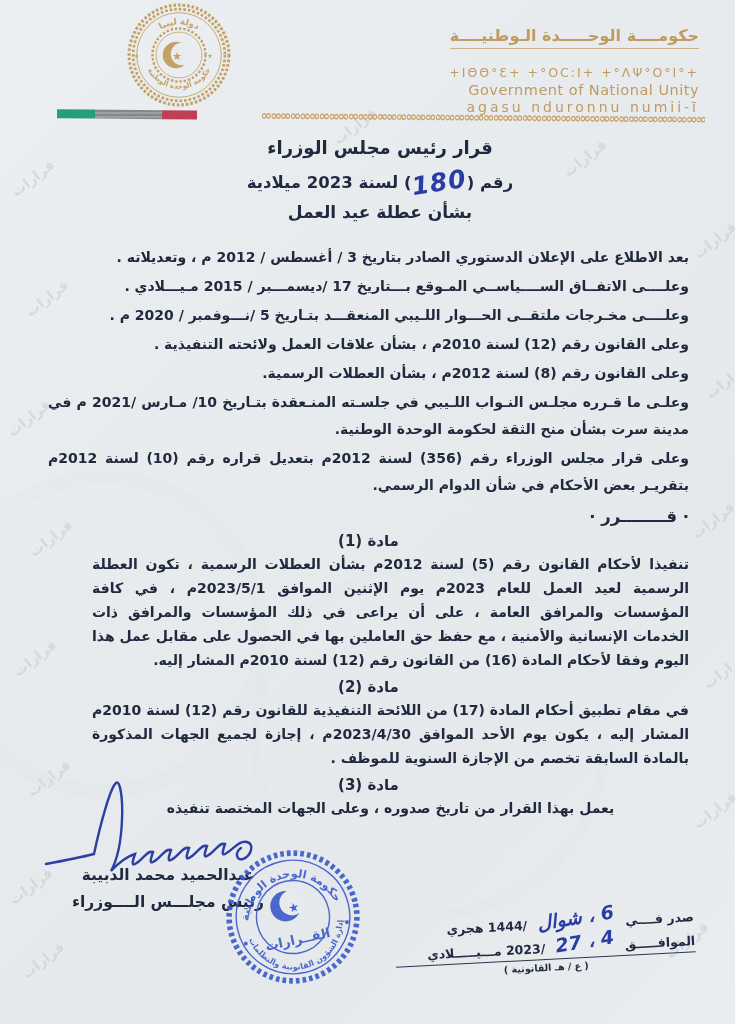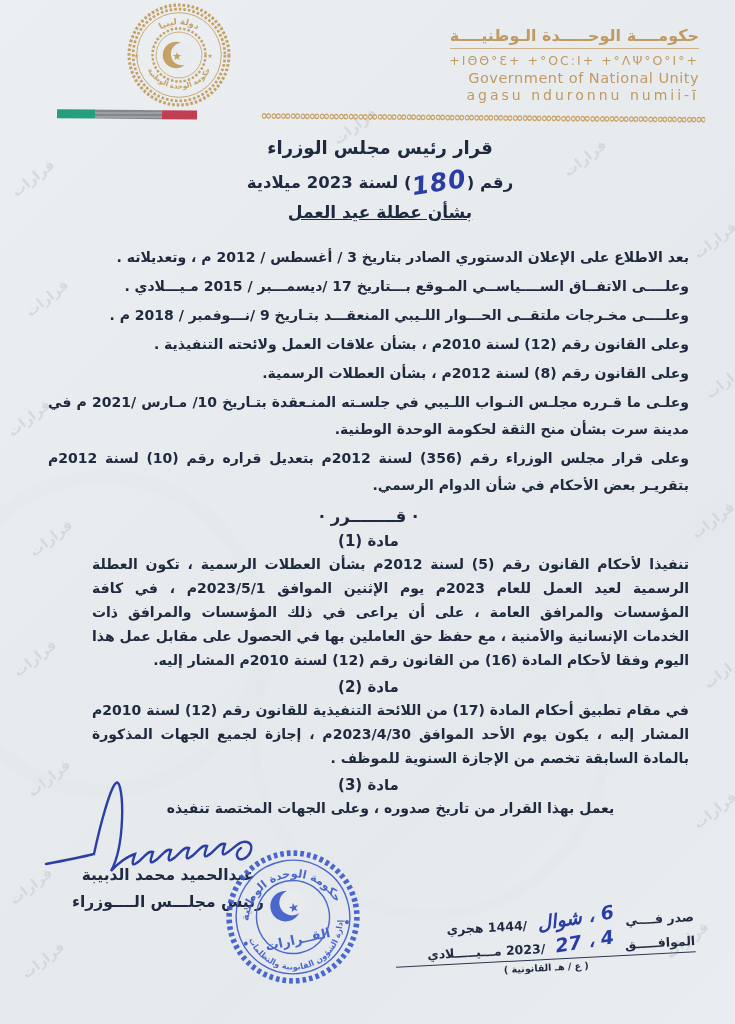--- a/index.html
+++ b/index.html
@@ -6,44 +6,44 @@
   body{background:#b9bec4;font-family:"DejaVu Sans",sans-serif;}
   #page{
     position:relative;width:735px;height:1024px;margin:0 auto;overflow:hidden;
     background:linear-gradient(135deg,#eceff1 0%,#e8ebee 40%,#e6e9ec 70%,#eaedef 100%);
     color:#1f2940;direction:rtl;
   }
   
   #seal{position:absolute;left:126px;top:2px;width:106px;height:106px;}
   #org-block{position:absolute;top:26px;right:36px;text-align:right;color:#bf9a61;line-height:1.25;}
   #org-ar{font-size:16px;font-weight:bold;border-bottom:1px solid #cdb088;padding-bottom:2px;display:inline-block;}
-  #org-tif{font-size:12.5px;letter-spacing:2px;margin-top:4px;}
+  #org-tif{font-size:12.5px;letter-spacing:2px;margin-top:16px;}
   #org-translit{font-size:14px;letter-spacing:3px;direction:ltr;}
   #org-en{font-size:14.5px;letter-spacing:.5px;direction:ltr;}
   
   #separator{position:absolute;top:110px;left:0;width:735px;height:16px;transform:rotate(.5deg);}
   .stripe{position:absolute;top:2px;height:9px;}
   #stripe-green{left:57px;width:38px;background:#249e7d;}
   #stripe-gray{left:95px;width:67px;background:repeating-linear-gradient(180deg,#84888c 0 2px,#9aa0a4 2px 4px);}
   #stripe-red{left:162px;width:35px;background:#c13f52;}
   #chain{position:absolute;left:200px;top:-2px;width:505px;overflow:hidden;white-space:nowrap;
          color:#c8a266;font-size:14px;letter-spacing:-2px;font-weight:bold;}
   
   #decree-title{position:absolute;top:137px;left:170px;width:420px;text-align:center;font-weight:bold;}
   #decree-title .t1{font-size:18px;}
   #decree-title .t2{font-size:16.5px;margin-top:7px;}
-  #decree-title .t3{font-size:17px;margin-top:8px;text-decoration:underline;}
+  #decree-title .t3{font-size:17px;margin-top:8px;}
   .hand{color:#2a3da5;display:inline-block;font-style:italic;}
   #decree-number{font-size:25px;font-weight:bold;transform:rotate(-9deg) translateY(3px);letter-spacing:1px;}
   
   #pm-heading{position:absolute;top:219px;right:46px;font-size:16px;font-weight:bold;
               border-bottom:1.5px solid #1f2940;padding-bottom:3px;}
   #flow{position:absolute;top:244px;right:46px;left:48px;font-weight:bold;font-size:14px;color:#202a3e;}
   .clause{text-align:justify;line-height:27px;margin:0 0 2px 0;}
-  .decided{text-align:center;font-size:16.5px;margin:8px 0 2px;}
+  .decided{font-size:16.5px;margin:8px 0 2px;}
   .article-title{text-align:center;font-size:15px;margin:6px 0 2px;}
   .article-body{text-align:justify;line-height:24px;margin-left:44px;}
   .article-body.centered{text-align:center;}
   
   #signature-svg{position:absolute;left:38px;top:778px;}
   #signatory{position:absolute;left:48px;top:866px;width:240px;text-align:center;font-weight:bold;}
   #signatory .name{font-size:15.5px;}
   #signatory .role{font-size:15.5px;margin-top:9px;letter-spacing:1px;}
   
   #stamp{position:absolute;left:222px;top:846px;width:142px;height:142px;transform:rotate(-12deg);opacity:.92;}
@@ -128,21 +128,21 @@
     <div class="t1">قرار رئيس مجلس الوزراء</div>
     <div class="t2"><span>رقم (</span><span id="decree-number" class="hand">180</span><span>) لسنة 2023 ميلادية</span></div>
     <div class="t3">بشأن عطلة عيد العمل</div>
   </div>
 
 
   <div id="flow">
     <div id="preamble">
         <div class="clause">بعد الاطلاع على الإعلان الدستوري الصادر بتاريخ 3 / أغسطس / 2012 م ، وتعديلاته .</div>
         <div class="clause">وعلــــى الاتفــاق الســــياســي المـوقع بـــتاريخ 17 /ديسمـــبر / 2015 مـيـــلادي .</div>
-        <div class="clause">وعلــــى مخـرجات ملتقــى الحـــوار اللـيبي المنعقـــد بتـاريخ 9 /نـــوفمبر / 2018 م .</div>
+        <div class="clause">وعلــــى مخـرجات ملتقــى الحـــوار اللـيبي المنعقـــد بتـاريخ 5 /نـــوفمبر / 2020 م .</div>
         <div class="clause">وعلى القانون رقم (12) لسنة 2010م ، بشأن علاقات العمل ولائحته التنفيذية .</div>
         <div class="clause">وعلى القانون رقم (8) لسنة 2012م ، بشأن العطلات الرسمية.</div>
         <div class="clause">وعلـى ما قـرره مجلـس النـواب اللـيبي في جلسـته المنـعقدة بتـاريخ 10/ مـارس /2021 م في مدينة سرت بشأن منح الثقة لحكومة الوحدة الوطنية.</div>
         <div class="clause">وعلى قرار مجلس الوزراء رقم (356) لسنة 2012م بتعديل قراره رقم (10) لسنة 2012م بتقريـر بعض الأحكام في شأن الدوام الرسمي.</div>
       </div>
     <div class="decided">· قــــــــرر ·</div>
 
     <div class="article-title">مادة (1)</div>
     <div class="article-body">تنفيذا لأحكام القانون رقم (5) لسنة 2012م بشأن العطلات الرسمية ، تكون العطلة الرسمية لعيد العمل للعام 2023م يوم الإثنين الموافق 2023/5/1م ، في كافة المؤسسات والمرافق العامة ، على أن يراعى في ذلك المؤسسات والمرافق ذات الخدمات الإنسانية والأمنية ، مع حفظ حق العاملين بها في الحصول على مقابل عمل هذا اليوم وفقا لأحكام المادة (16) من القانون رقم (12) لسنة 2010م المشار إليه.</div>
 

